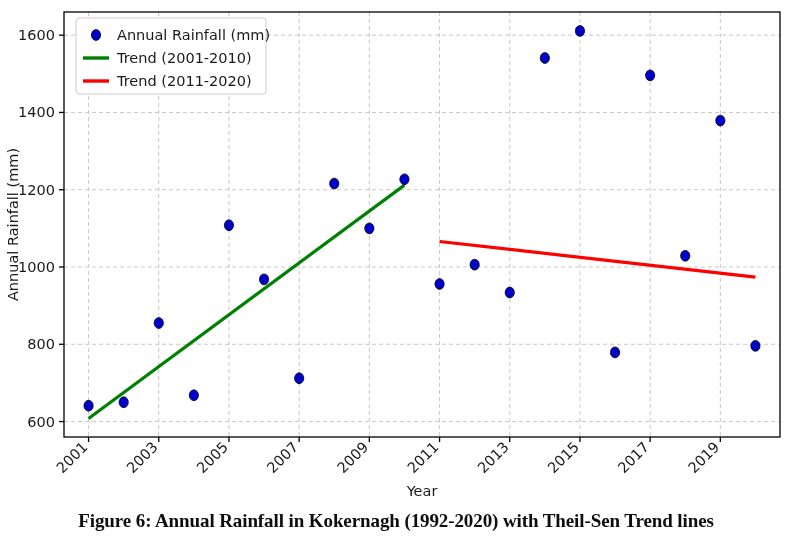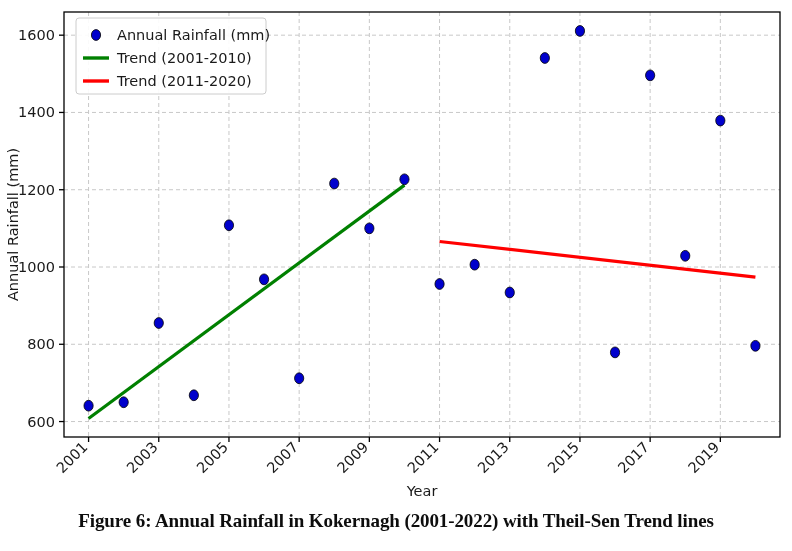--- a/index.html
+++ b/index.html
@@ -141,14 +141,14 @@
     <g id="legend">
         <rect x="76" y="18" width="190" height="76" rx="3" ry="3" fill="#ffffff" fill-opacity="0.9" stroke="#cccccc" stroke-width="1"></rect>
         <ellipse cx="96" cy="35" rx="4.6" ry="5.4" fill="#0000cc" stroke="#000000" stroke-width="0.8"></ellipse>
         <text x="117" y="40" class="legend-label">Annual Rainfall (mm)</text>
         <line x1="83" y1="58" x2="109" y2="58" stroke="#008000" stroke-width="3.4"></line>
         <text x="117" y="63" class="legend-label">Trend (2001-2010)</text>
         <line x1="83" y1="81" x2="109" y2="81" stroke="#ff0000" stroke-width="3.4"></line>
         <text x="117" y="86" class="legend-label">Trend (2011-2020)</text>
       </g>
   </svg>
-  <div class="caption">Figure 6: Annual Rainfall in Kokernagh (2001-2022) with Theil-Sen Trend lines</div>
+  <div class="caption">Figure 6: Annual Rainfall in Kokernagh (1992-2020) with Theil-Sen Trend lines</div>
 </div>
 
 </body></html>

